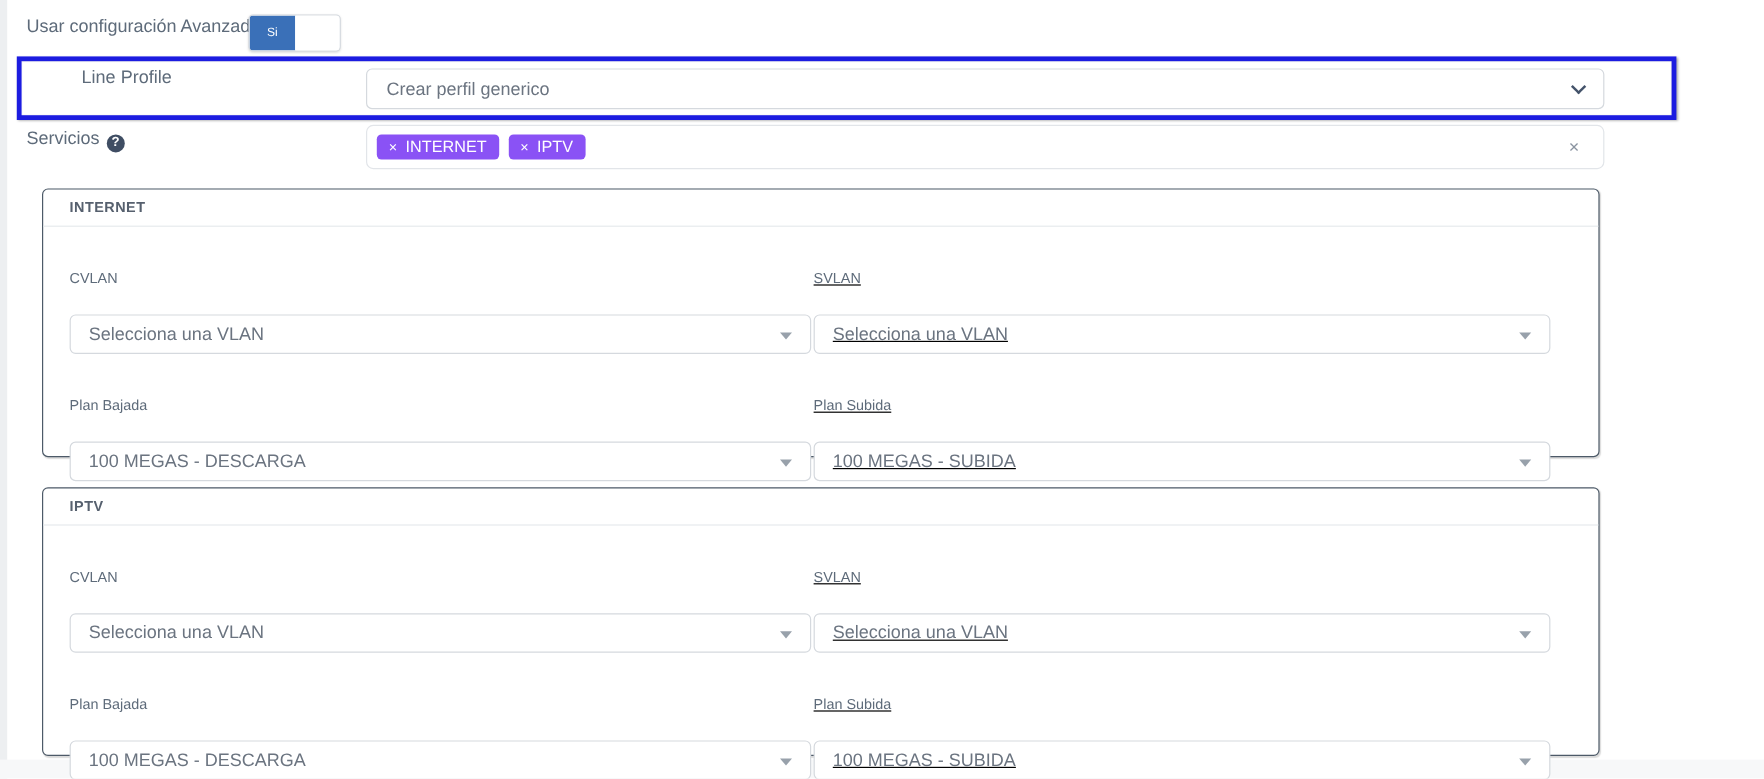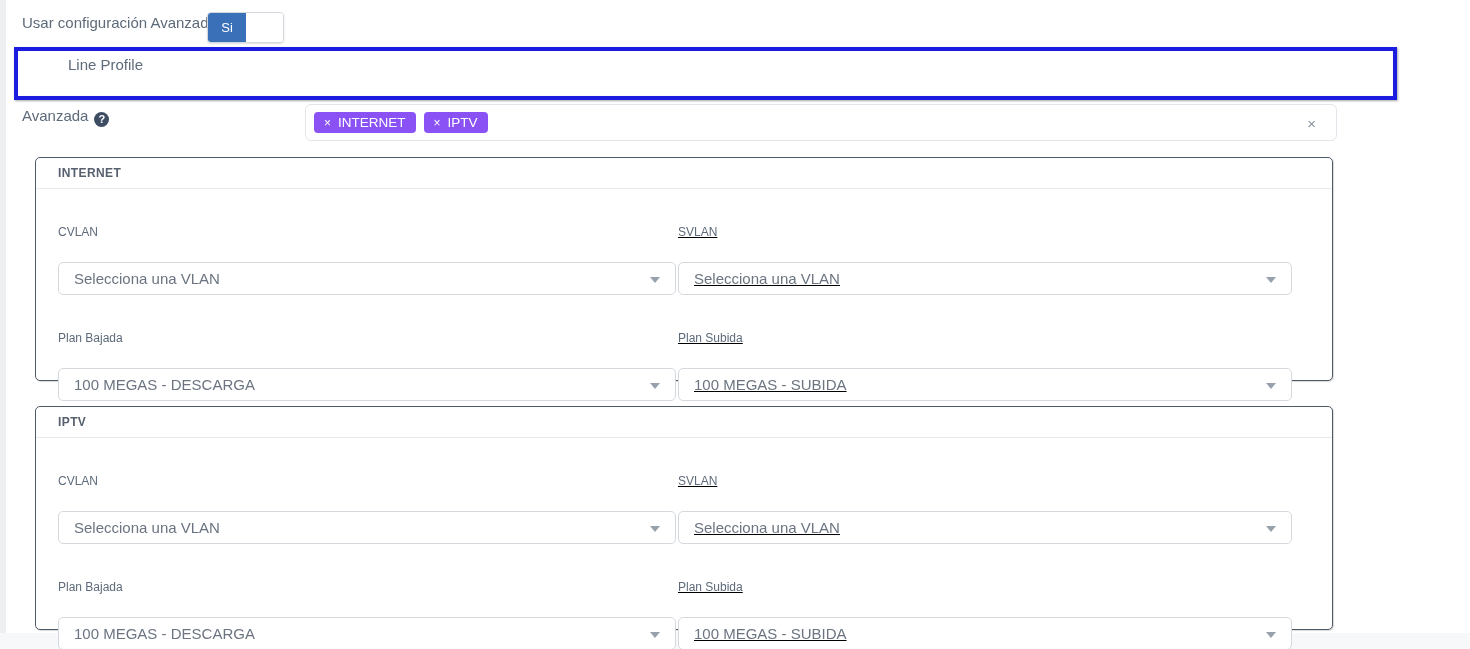--- a/index.html
+++ b/index.html
@@ -8,21 +8,21 @@
 
   .left-strip { position: absolute; left: 0; top: 0; width: 6px; height: 649px; background: #edeff1; }
   .bottom-strip { position: absolute; left: 0; top: 633px; width: 1470px; height: 16px; background: #f7f8f9; }
 
   .field-label { position: absolute; font-size: 15px; color: #5e6b7a; white-space: nowrap; }
 
   
   .toggle { position: absolute; left: 207px; top: 12px; width: 77px; height: 31px;
     background: #ffffff; border: 1px solid #d3d8de; border-radius: 4px; overflow: hidden;
     box-shadow: 0 1px 2px rgba(0,0,0,.12); cursor: pointer; display: flex; }
-  .toggle-on { width: 38px; height: 100%; background: #3a70b8; color: #fff; font-size: 13px;
+  .toggle-on { width: 38px; height: 100%; background: #3a70b8; color: #fff; font-size: 10px;
     display: flex; align-items: center; justify-content: center; }
   .toggle-off { flex: 1; background: #fff; }
 
   
   .hl-box { position: absolute; left: 14px; top: 47px; width: 1383px; height: 53px;
     border: 4px solid #1c1ce0; box-shadow: 1px 1px 2px rgba(0,0,0,.35), inset 0 0 1px rgba(0,0,0,.2);
     pointer-events: none; }
 
   
   .selectbox { position: absolute; background: #fff; border: 1px solid #d5d9de; border-radius: 5px;
@@ -69,24 +69,28 @@
   <div class="left-strip"></div>
   <div class="bottom-strip"></div>
 
   <span class="field-label" style="left:22px; top:14px;">Usar configuración Avanzada</span>
   <div class="toggle">
     <div class="toggle-on">Si</div>
     <div class="toggle-off"></div>
   </div>
 
   <span class="field-label" style="left:36px; top:56px;margin-left:32px;">Line Profile</span>
+  <div class="selectbox" style="left:305px; top:57px; width:1032px; height:34px;">
+    <span>Crear perfil generico</span>
+    <span class="chevron"></span>
+  </div>
   <div class="hl-box"></div>
 
   <span class="field-label" style="left:22px; top:107px;">
-    <span>Avanzada</span><span class="help-circle">?</span>
+    <span>Servicios</span><span class="help-circle">?</span>
   </span>
   <div class="multiselect">
     <span class="tag">
       <span class="tag-x">×</span>
       <span>INTERNET</span>
     </span>
     <span class="tag">
       <span class="tag-x">×</span>
       <span>IPTV</span>
     </span>

